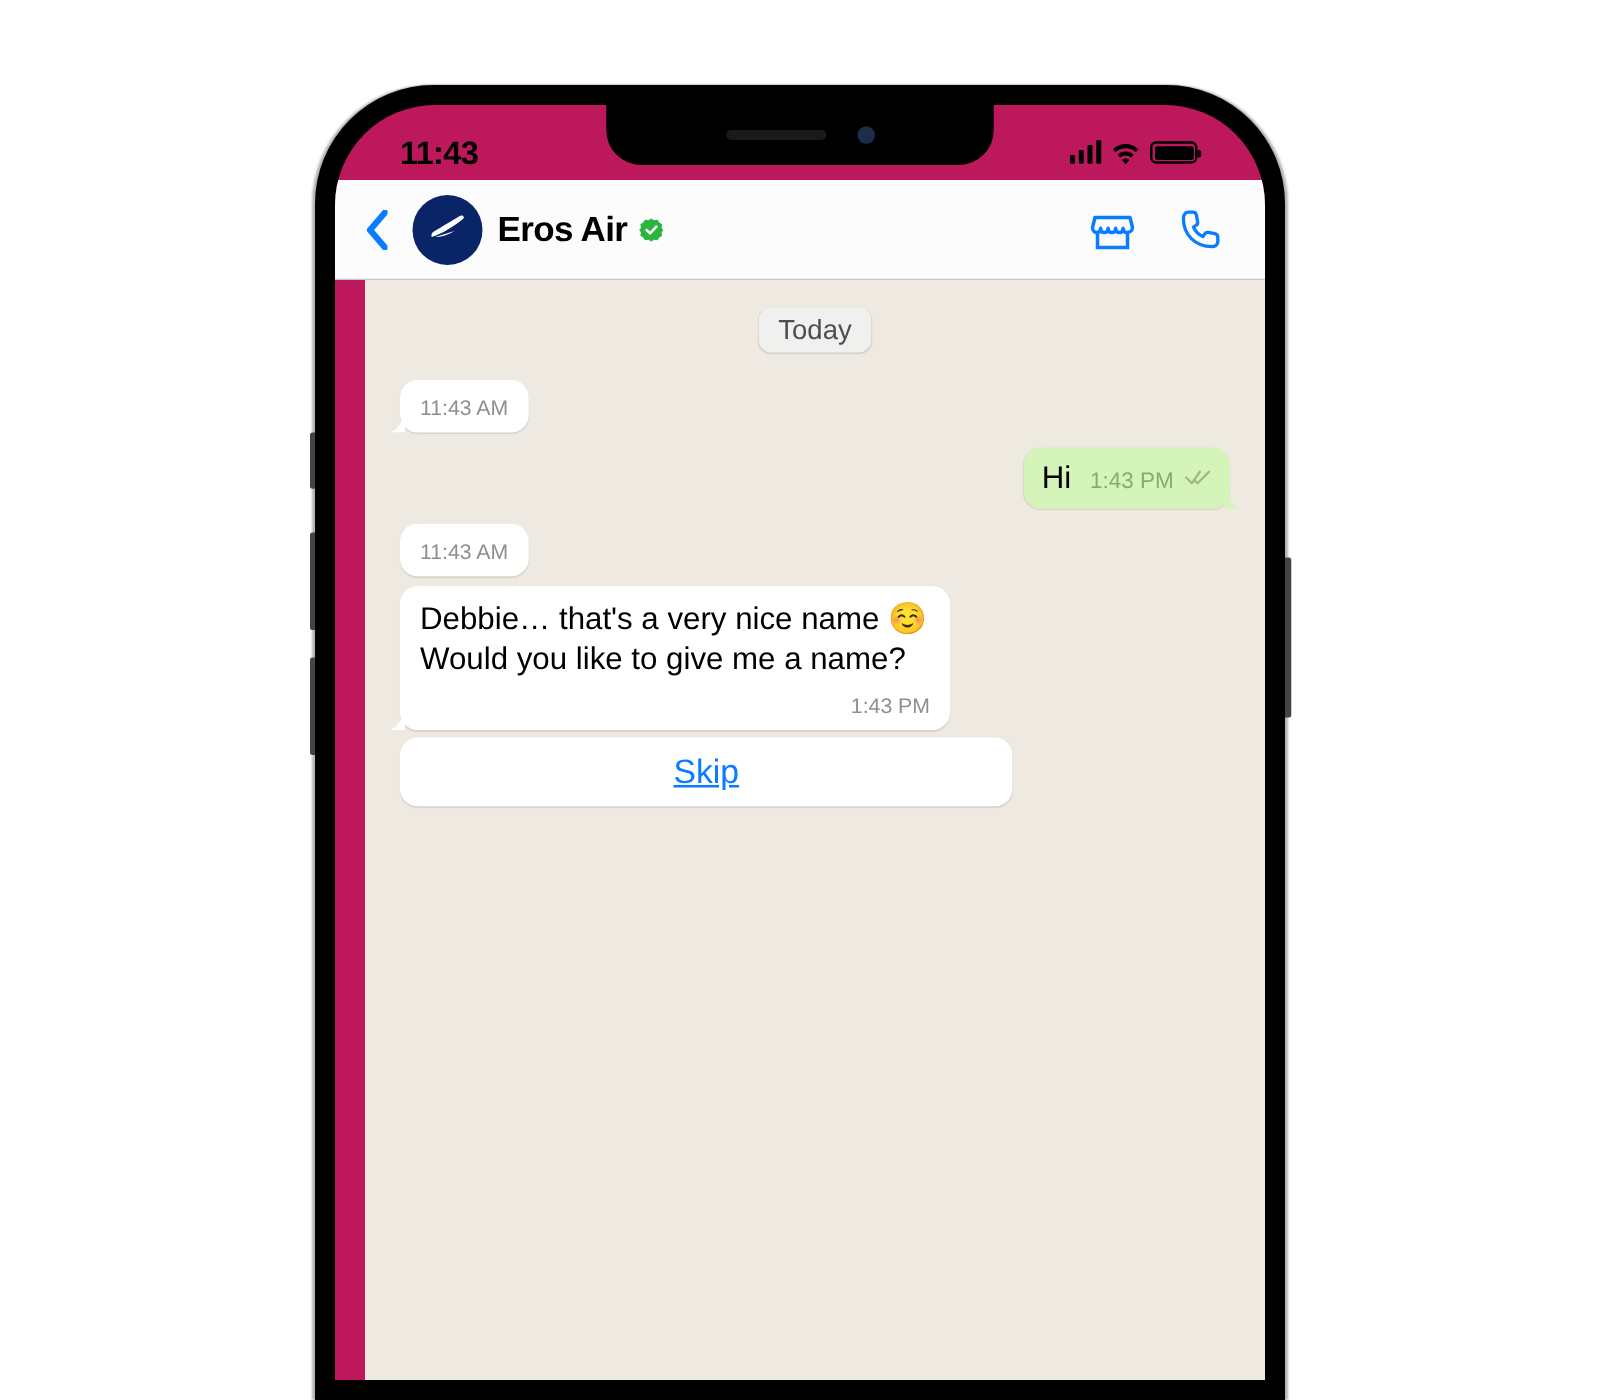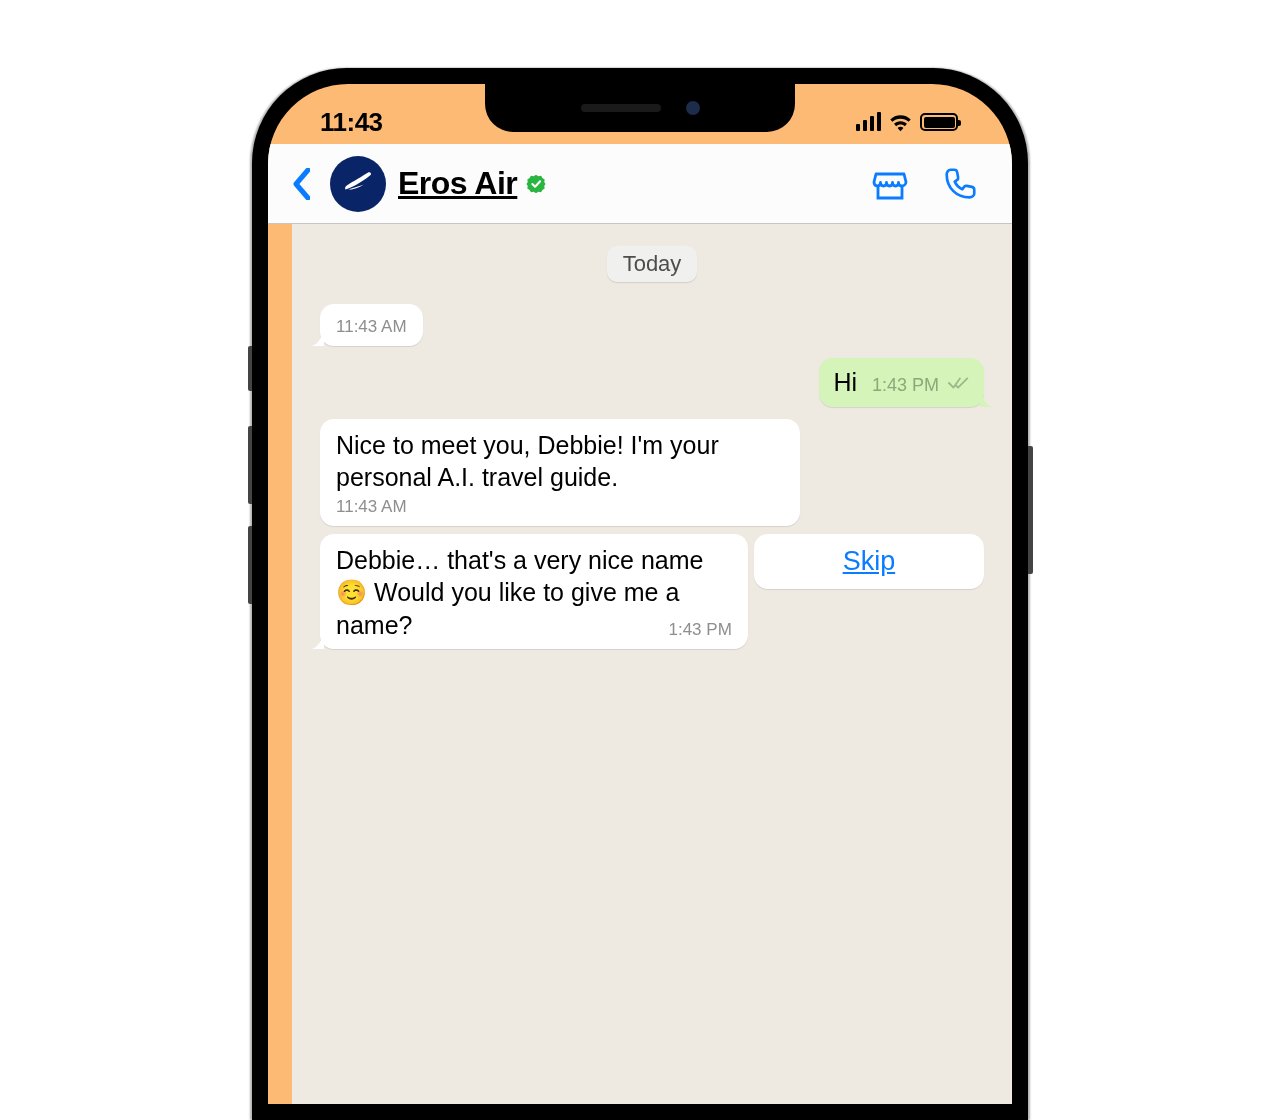--- a/index.html
+++ b/index.html
@@ -22,21 +22,21 @@
       position: relative;
       box-shadow: -2px 0 2px rgba(0,0,0,0.3), 2px 0 2px rgba(0,0,0,0.3);
     }
     .side-button-left-1 { position: absolute; left: -4px; top: 278px; width: 4px; height: 45px; background: #444; border-radius: 2px 0 0 2px; }
     .side-button-left-2 { position: absolute; left: -4px; top: 358px; width: 4px; height: 78px; background: #444; border-radius: 2px 0 0 2px; }
     .side-button-left-3 { position: absolute; left: -4px; top: 458px; width: 4px; height: 78px; background: #444; border-radius: 2px 0 0 2px; }
     .side-button-right { position: absolute; right: -5px; top: 378px; width: 5px; height: 128px; background: #444; border-radius: 0 2px 2px 0; }
     .screen {
       width: 100%;
       height: 100%;
-      background: #fdba74;
+      background: #be185d;
       border-radius: 80px 80px 0 0;
       overflow: hidden;
       position: relative;
     }
     .notch {
       position: absolute;
       top: 0;
       left: 50%;
       transform: translateX(-50%);
       width: 310px;
@@ -90,21 +90,21 @@
       padding: 0 24px;
       border-bottom: 1px solid #c6c6c8;
       background:#fcfcfc;
     }
     .back-btn { width: 32px; display:flex; align-items:center; }
     .avatar {
       width: 56px; height: 56px; border-radius: 50%; background: #0a2468; margin-left: 6px; margin-right: 12px;
       display:flex; align-items:center; justify-content:center; position: relative; overflow:hidden;
     }
     .avatar svg { width: 42px; height: 42px; }
-    .chat-title { font-size: 32px; font-weight: 700; margin-right: 8px; letter-spacing: -0.5px; text-decoration: underline;}
+    .chat-title { font-size: 28px; font-weight: 700; margin-right: 8px; letter-spacing: -0.5px;}
     .verified-badge { width: 22px; height: 22px; display:inline-flex; }
     .header-right { margin-left: auto; display: flex; align-items: center; gap: 30px; padding-right: 8px;}
     .header-btn { width: 40px; height: 40px; display:flex; align-items:center; justify-content:center; }
 
     .chat-body {
       background: #eeeae2;
       height: calc(100% - 140px);
       padding: 22px 28px;
       overflow: hidden;
       margin-left: 24px;
@@ -139,21 +139,21 @@
     .bubble.out .meta { color: #8aa97a; }
     .bubble.out.inline .text, .bubble.out.inline .meta { display: inline; }
     .bubble.out.inline .meta { margin-left: 8px; font-size: 18px;}
     .bubble.out.inline .meta span:first-child { margin-right: 4px;}
     .tail-in {
       position: absolute; left: -8px; bottom: 0;
     }
     .tail-out {
       position: absolute; right: -8px; bottom: 0;
     }
-    .msg-group-in { display:flex; flex-direction:row; align-items:flex-start; gap:6px; margin-bottom:12px;}
+    .msg-group-in { display:flex; flex-direction:column; align-items:flex-start; gap:6px; margin-bottom:12px;}
     .action-btn {
       width: 490px;
       background: #fff;
       border-radius: 14px;
       padding: 12px;
       text-align: center;
       font-size: 27px;
       color: #0a7cff;
       box-shadow: 0 1px 1px rgba(0,0,0,0.1);
       font-weight: 400;
@@ -255,21 +255,20 @@
               <svg viewBox="0 0 24 16">
                   <path d="M1 8 L6 13 L13 3 M9 11 L11 13 L21 3" stroke="#9db98a" stroke-width="2" fill="none" stroke-linecap="round" stroke-linejoin="round"></path>
                 </svg>
             </span>
           </span>
         </div>
       </div>
 
       <div class="msg-row in" style="margin-bottom:8px;">
         <div class="bubble in" style="max-width:480px;">
-          <div class="text">Nice to meet you, Debbie! I'm your personal A.I. travel guide.</div>
           <div class="meta">
               <span>11:43 AM</span>
             </div>
         </div>
       </div>
 
       <div class="msg-group-in">
         <div class="bubble in" style="max-width:440px; position:relative;">
           <svg class="tail-in" width="12" height="18" viewBox="0 0 12 18">
               <path d="M12 0 L12 18 L0 18 C6 16 10 10 12 0 Z" fill="#fff"></path>

